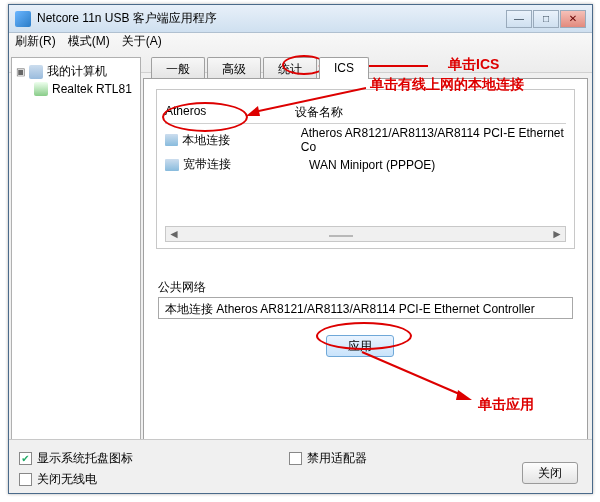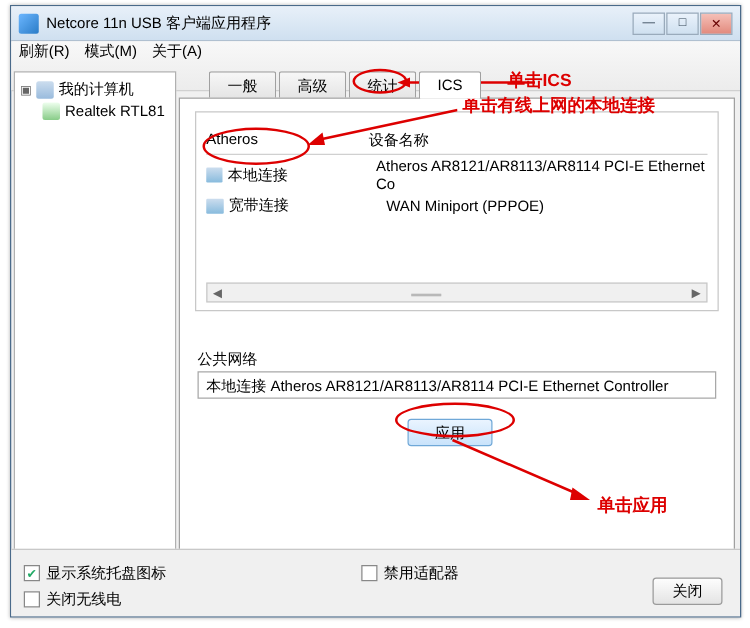--- a/index.html
+++ b/index.html
@@ -19,21 +19,21 @@
 .body-area { position: absolute; top: 50px; left: 0; right: 0; bottom: 32px; display: flex; }
 .sidebar { width: 130px; background: #fff; border: 1px solid #b0b0b0; margin: 2px; overflow: hidden; }
 .tree-root { padding: 4px; }
 .tree-item { display: flex; align-items: center; gap: 4px; padding: 1px 0; white-space: nowrap; }
 .tree-item .exp { width: 9px; text-align: center; color: #666; font-size: 10px; }
 .tree-item .ticon { width: 14px; height: 14px; background: linear-gradient(#cde,#9bd); border-radius: 2px; }
 .tree-child { margin-left: 18px; }
 .tree-child .ticon { background: linear-gradient(#efe,#8c8); }
 
 .main { flex: 1; margin: 2px 4px 2px 0; position: relative; }
-.tabs { display: flex; height: 22px; margin-left: 24px; }
+.tabs { display: flex; height: 22px; margin-left: 8px; }
 .tab { padding: 3px 14px 0; background: linear-gradient(#f7f7f7,#e4e4e4); border: 1px solid #a0a0a0; border-bottom: none; margin-right: 2px; border-radius: 2px 2px 0 0; color: #000; }
 .tab.active { background: #fff; position: relative; z-index: 2; }
 .panel { position: absolute; top: 21px; left: 0; right: 0; bottom: 0; background: #fff; border: 1px solid #a0a0a0; }
 .groupbox { position: absolute; left: 12px; top: 10px; right: 12px; height: 160px; border: 1px solid #c8c8c8; }
 .groupbox-title { position: absolute; top: -8px; left: 8px; background: #fff; padding: 0 4px; }
 .listhead { display: flex; margin: 14px 8px 0; border-bottom: 1px solid #d0d0d0; padding-bottom: 2px; }
 .listhead .col1 { width: 130px; }
 .listrow { display: flex; align-items: center; margin: 2px 8px; }
 .listrow .ricon { width: 14px; height: 12px; background: linear-gradient(#cde,#8bd); margin-right: 4px; border-radius: 1px; }
 .listrow .col1 { width: 126px; }
@@ -155,21 +155,21 @@
     </div>
     <div class="close-btn">关闭</div>
   </div>
 </div>
 
 <div class="anno red-ellipse" style="left:282px; top:55px; width:44px; height:20px;"></div>
 <svg class="anno arrow-svg" style="left:318px; top:60px; width:110px; height:12px;">
     <line x1="110" y1="6" x2="8" y2="6"></line>
     <polygon points="0,6 10,2 10,10"></polygon>
   </svg>
-<div class="anno red-text" style="left:406px; top:56px;">单击ICS</div>
+<div class="anno red-text" style="left:448px; top:56px;">单击ICS</div>
 
 <div class="anno red-ellipse" style="left:162px; top:102px; width:86px; height:30px;"></div>
 <svg class="anno arrow-svg" style="left:246px; top:82px; width:120px; height:40px;">
     <line x1="120" y1="6" x2="8" y2="30"></line>
     <polygon points="0,34 12,24 14,34"></polygon>
   </svg>
 <div class="anno red-text" style="left:370px; top:76px;">单击有线上网的本地连接</div>
 
 <div class="anno red-ellipse" style="left:316px; top:322px; width:96px; height:28px;"></div>
 <svg class="anno arrow-svg" style="left:358px; top:348px; width:120px; height:56px;">

